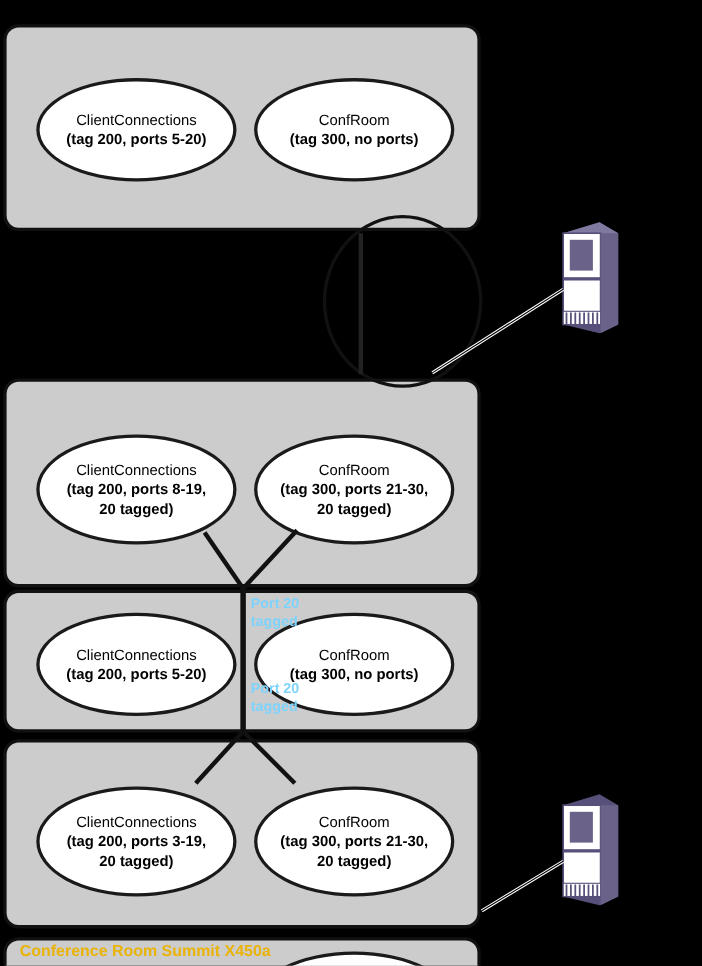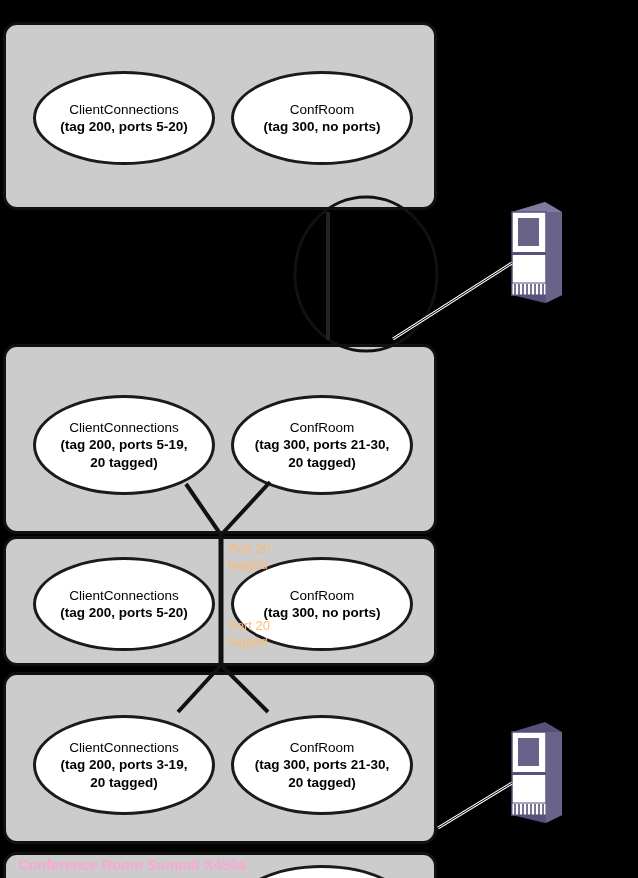--- a/index.html
+++ b/index.html
@@ -11,24 +11,24 @@
          border-radius:14px;box-sizing:border-box;}
 
   .vlan{position:absolute;background:#ffffff;border:3px solid #1a1a1a;
         border-radius:50%;box-sizing:border-box;
         display:flex;flex-direction:column;align-items:center;
         justify-content:center;text-align:center;color:#000;
         font-size:13.5px;line-height:1.28;}
   .vlan .nm{white-space:nowrap;}
   .vlan .dt{white-space:nowrap;font-weight:bold;}
 
-  .porttag{position:absolute;color:#fdba74;font-size:13px;font-weight:normal;
+  .porttag{position:absolute;color:#7dd3fc;font-size:13px;font-weight:bold;
            line-height:1.25;white-space:nowrap;}
 
-  .bottomlabel{position:absolute;color:#f9a8d4;font-size:14.5px;
+  .bottomlabel{position:absolute;color:#eab308;font-size:14.5px;
                font-weight:bold;white-space:nowrap;}
 
   svg.ovl{position:absolute;left:0;top:0;width:638px;height:878px;
           pointer-events:none;overflow:visible;}
 </style>
 </head>
 <body>
 
 <div id="stage">
 
@@ -39,21 +39,21 @@
     </div>
     <div class="vlan" style="left:225px;top:46px;width:182px;height:94px;">
       <span class="nm">ConfRoom</span>
       <span class="dt">(tag 300, no ports)</span>
     </div>
   </div>
 
   <div class="panel" style="left:3px;top:344px;width:434px;height:190px;">
     <div class="vlan" style="left:27px;top:48px;width:182px;height:100px;">
       <span class="nm">ClientConnections</span>
-      <span class="dt">(tag 200, ports 5-19,</span>
+      <span class="dt">(tag 200, ports 8-19,</span>
       <span class="dt">20 tagged)</span>
     </div>
     <div class="vlan" style="left:225px;top:48px;width:182px;height:100px;">
       <span class="nm">ConfRoom</span>
       <span class="dt">(tag 300, ports 21-30,</span>
       <span class="dt">20 tagged)</span>
     </div>
   </div>
 
   <div class="panel" style="left:3px;top:536px;width:434px;height:130px;">

